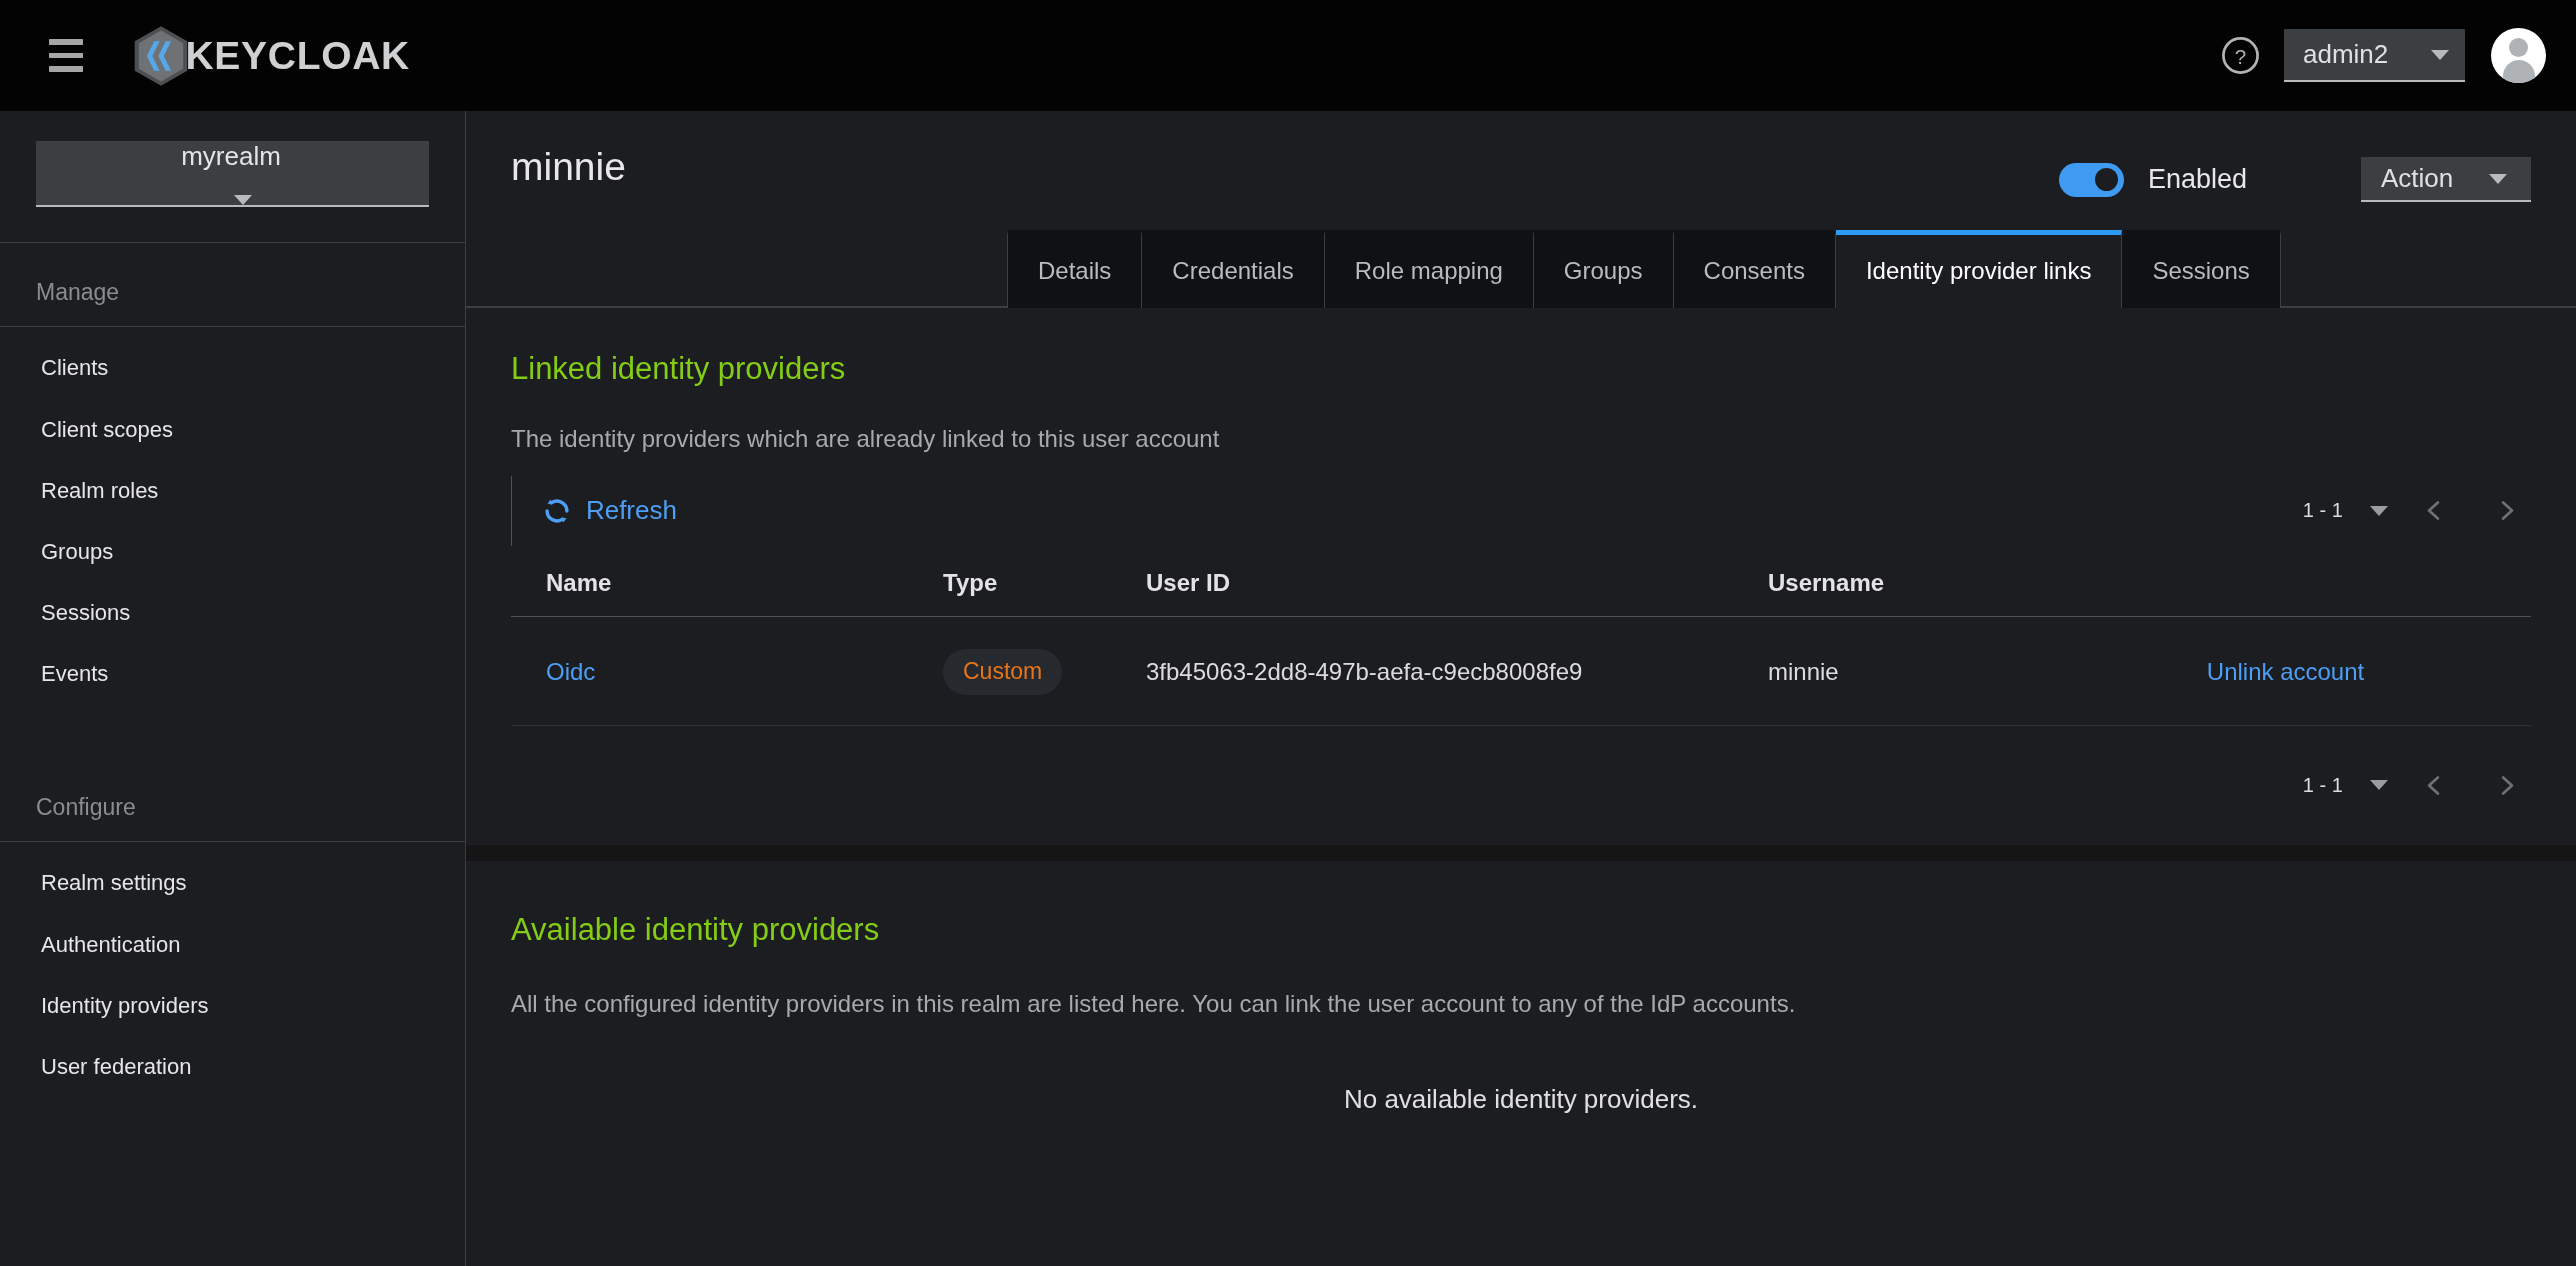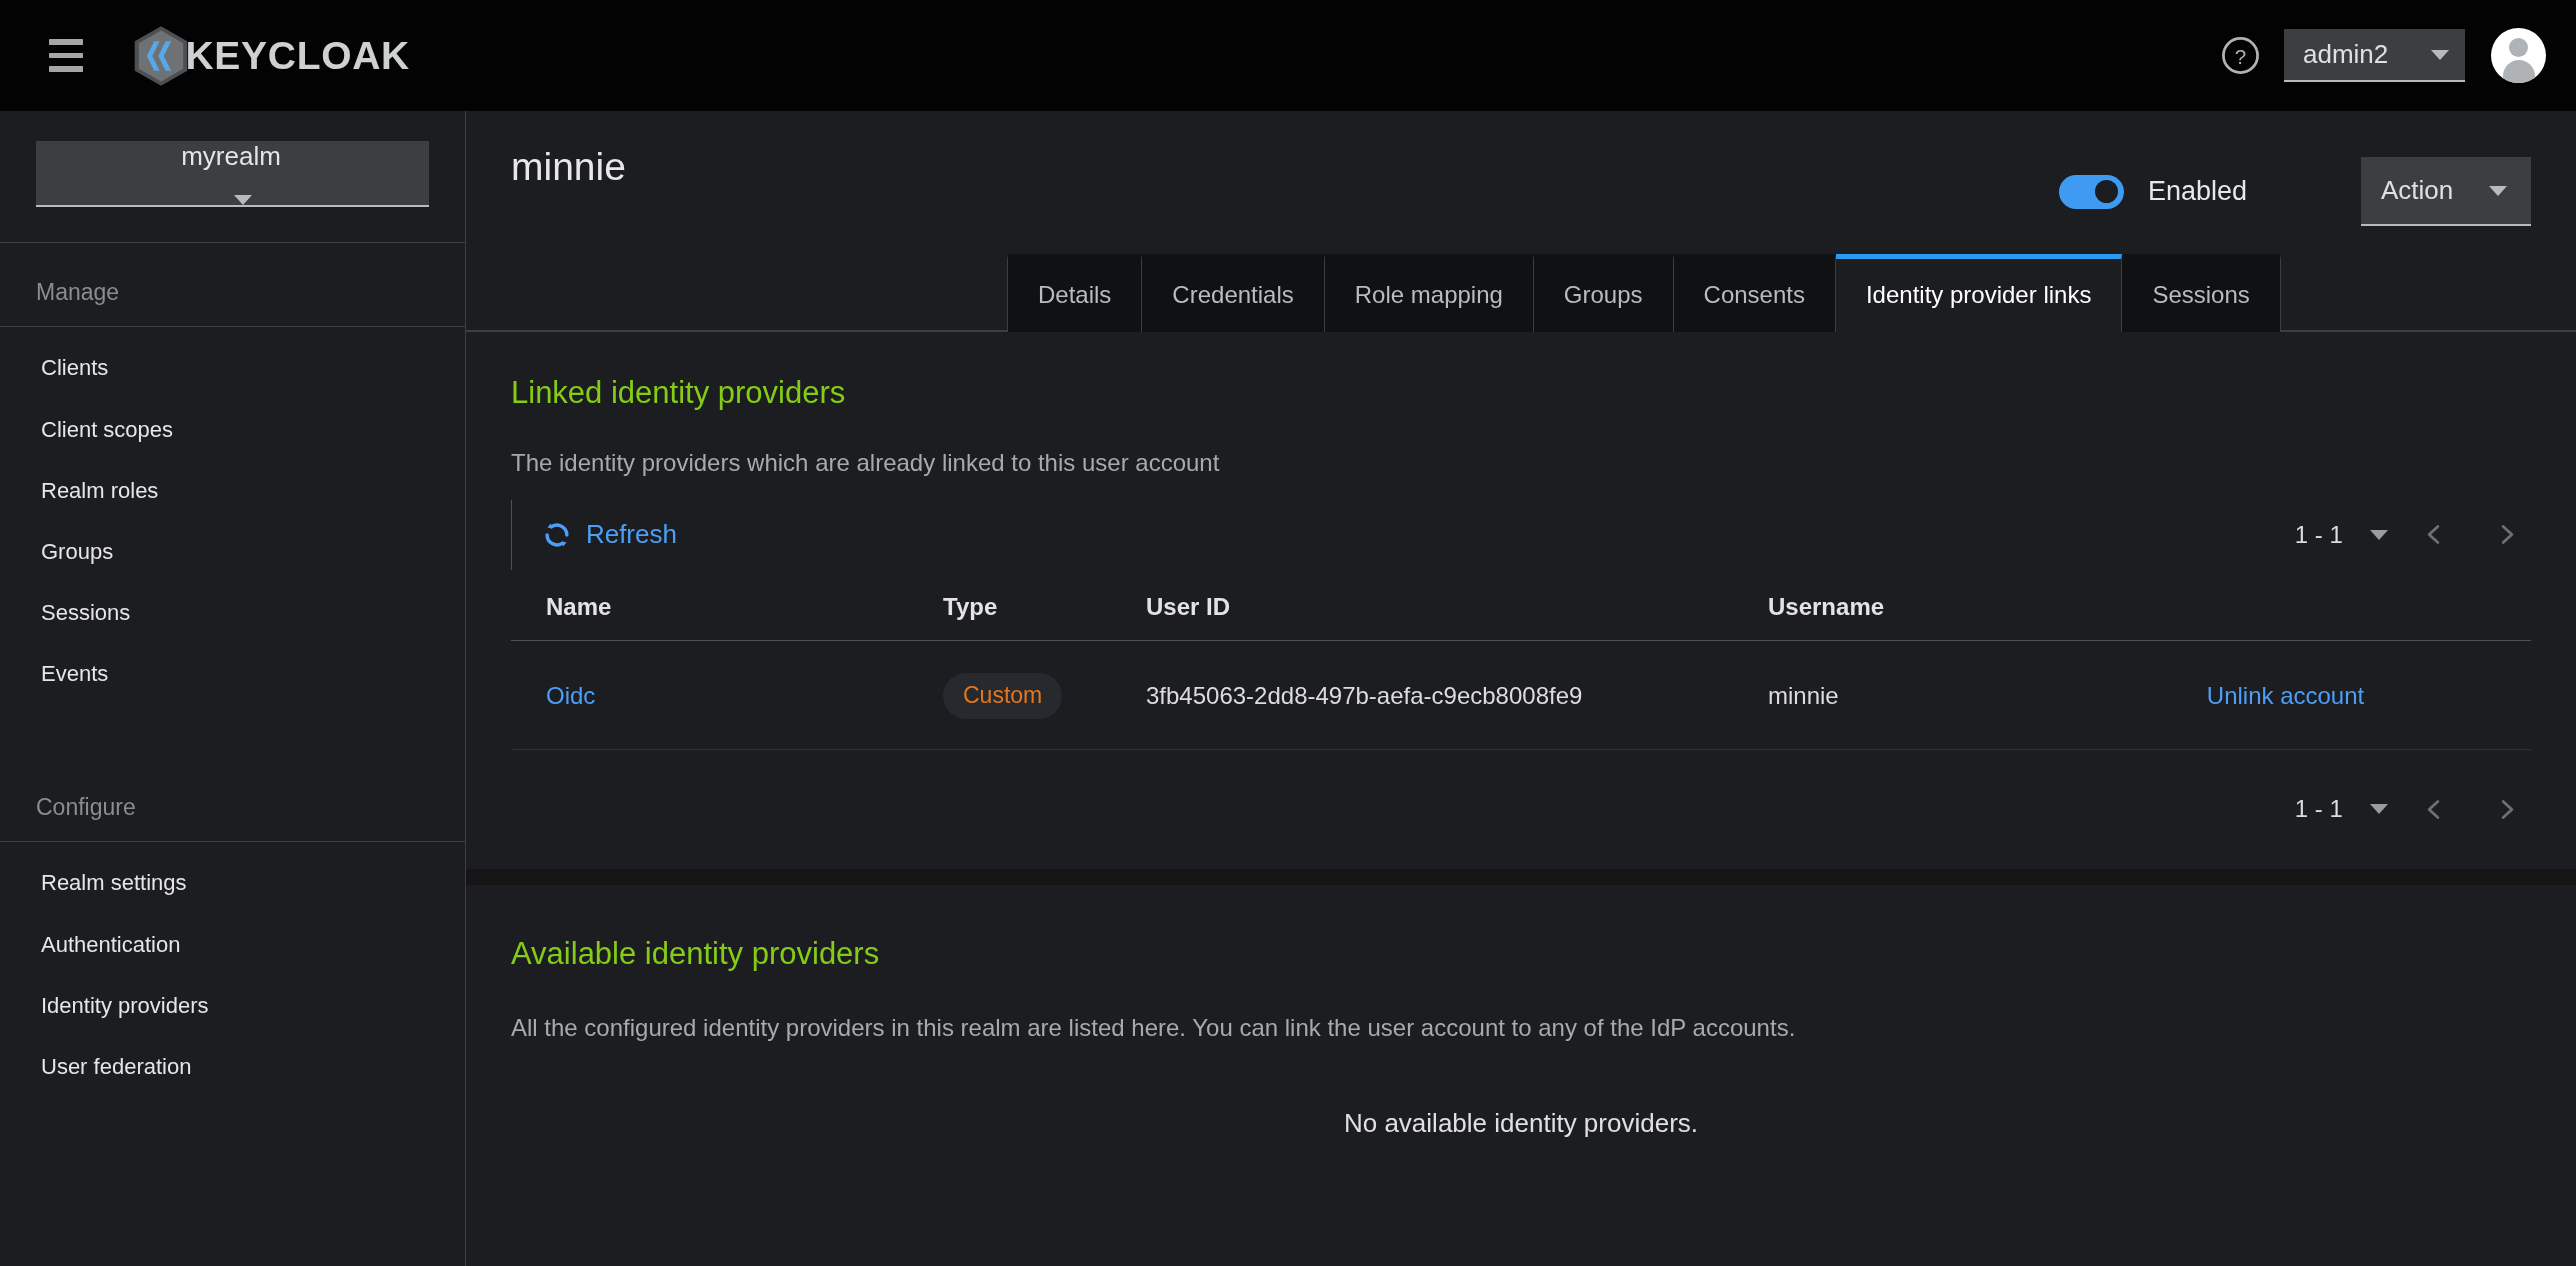--- a/index.html
+++ b/index.html
@@ -122,21 +122,21 @@
     background: #3f9bf1; position: relative; cursor: pointer; flex: none;
   }
   .toggle::after {
     content:""; position:absolute; width:23px; height:23px; border-radius:50%;
     background:#1b1d21; right: 6px; top: 5.4px;
   }
   .toggle-label { font-size: 27px; color: #e8e8e8; margin-left: 24px; }
   .action-select {
     margin-left: 114px;
     background: #3c3f42; border-bottom: 2px solid #b8bbbe;
-    height: 69px; min-width: 170px;
+    height: 45px; min-width: 170px;
     display: flex; align-items: center; justify-content: space-between;
     padding: 0 24px 0 20px; cursor: pointer;
   }
   .action-select .label { font-size: 26px; color: #e0e0e0; }
 
   
   .tabs { display: flex; padding-left: 541px; margin-top: 28px; position: relative; }
   .tabs::after {
     content:""; position:absolute; left:0; right:0; bottom:0;
     height:1.4px; background:#3c3f42;
@@ -160,21 +160,21 @@
   .section-heading { font-size: 31px; color: #84cc16; font-weight: normal; }
   .section-desc { font-size: 24px; color: #a7aaad; }
 
   .toolbar { display: flex; align-items: center; padding: 0; height: 81px; }
   .toolbar-divider { width: 1.4px; height: 70px; background: #4f5255; margin-right: 30px; }
   .refresh-btn {
     display: flex; align-items: center; gap: 13.5px;
     color: #4d9ff5; font-size: 26px; cursor: pointer; justify-content: center;
   }
   .pagination { margin-left: auto; display: flex; align-items: center; }
-  .page-range { font-size: 24px; color: #dcdcdc; margin-left: 24px; }
+  .page-range { font-size: 20px; color: #dcdcdc; margin-left: 24px; }
   .page-caret {
     width: 0; height: 0;
     border-left: 9.5px solid transparent;
     border-right: 9.5px solid transparent;
     border-top: 10.8px solid #9a9d9f;
     margin-left: 27px; cursor: pointer;
   }
   .page-arrow {
     width: 50px; height: 50px; margin-left: 21.6px;
     display:flex; align-items:center; justify-content:center;

